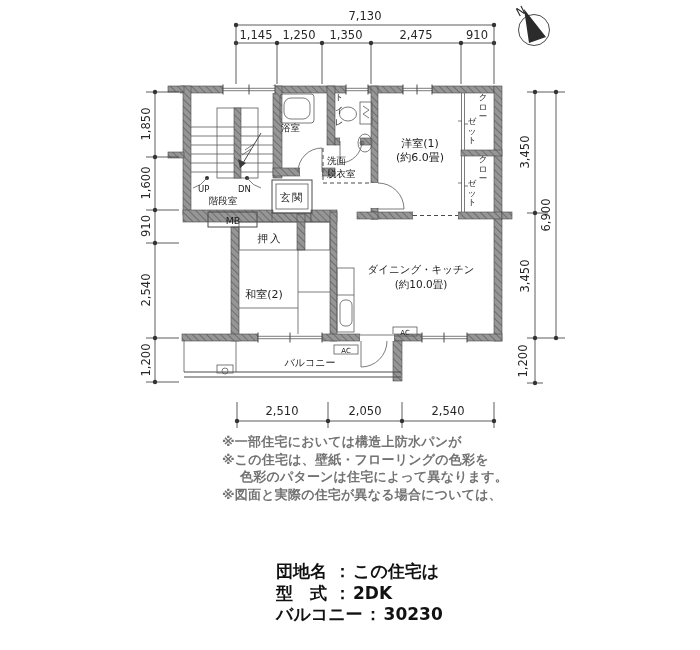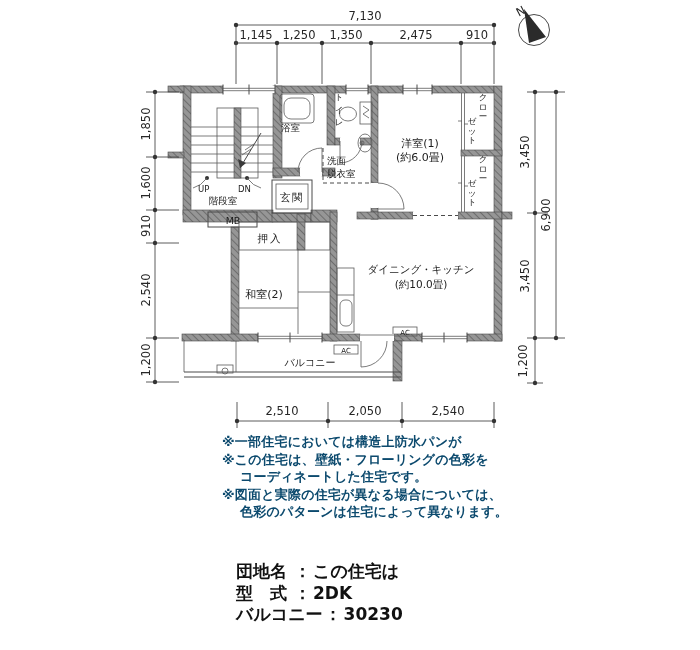--- a/index.html
+++ b/index.html
@@ -9,25 +9,25 @@
   .wall{fill:url(#wh);stroke:#4a4a4a;stroke-width:.6;}
   .ln{stroke:#4a4a4a;stroke-width:1;fill:none;}
   .thin{stroke:#5a5a5a;stroke-width:.8;fill:none;}
   .dash{stroke:#4a4a4a;stroke-width:1;fill:none;stroke-dasharray:4 3;}
   .dim{stroke:#4b4b4b;stroke-width:.9;fill:none;}
   .dot{fill:#333;}
   .dtxt{font-size:11.5px;fill:#262626;}
   .rtxt{fill:#1c1c1c;}
   .white{fill:#fff;stroke:none;}
   .notes{position:absolute;left:222px;top:433px;width:300px;font-size:13px;line-height:17.5px;
-         font-weight:600;color:#0c4a6e;letter-spacing:.2px;}
+         font-weight:600;color:#737373;letter-spacing:.2px;}
   .note-line.indent{padding-left:18px;}
   .property{position:absolute;left:236px;top:561px;font-size:17px;line-height:21.5px;
             font-weight:bold;color:#111;}
-  .prop-label{display:inline-block;min-width:56px;}
+  .prop-label{display:inline-block;min-width:56px;margin-left:40px;}
   .prop-sep{display:inline-block;margin:0 2px;}
 </style>
 </head>
 <body>
 
 <div id="stage">
 <svg width="700" height="430" viewBox="0 0 700 430">
   <defs>
     <pattern id="wh" width="5" height="5" patternUnits="userSpaceOnUse" patternTransform="rotate(45)">
       <rect width="5" height="5" fill="#969696"></rect>
@@ -323,23 +323,22 @@
         <circle class="dot" cx="494" cy="421" r="2.2"></circle>
     <text x="282" y="415" class="dtxt" text-anchor="middle">2,510</text>
     <text x="365" y="415" class="dtxt" text-anchor="middle">2,050</text>
     <text x="448" y="415" class="dtxt" text-anchor="middle">2,540</text>
   </g>
 </svg>
 
 <div class="notes">
   <div class="note-line">※一部住宅においては構造上防水パンが</div>
   <div class="note-line">※この住宅は、壁紙・フローリングの色彩を</div>
-  <div class="note-line indent">コーディネートした住宅です。</div>
+  <div class="note-line indent">色彩のパターンは住宅によって異なります。</div>
   <div class="note-line">※図面と実際の住宅が異なる場合については、</div>
-  <div class="note-line indent">色彩のパターンは住宅によって異なります。</div>
 </div>
 
 <div class="property">
   <div class="prop-row">
     <span class="prop-label">団地名</span><span class="prop-sep">：</span><span class="prop-value">この住宅は</span>
   </div>
   <div class="prop-row">
     <span class="prop-label">型　式</span><span class="prop-sep">：</span><span class="prop-value">2DK</span>
   </div>
   <div class="prop-row">

